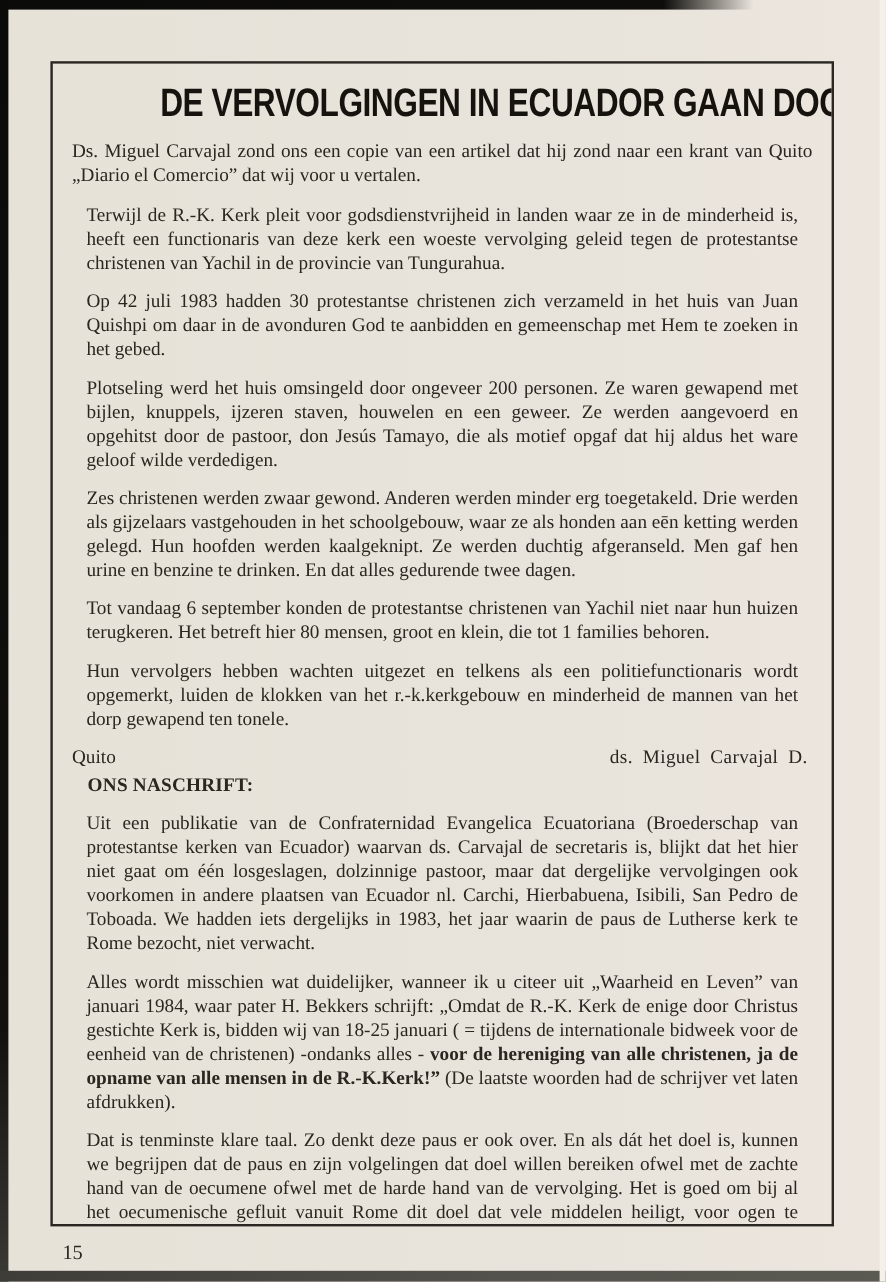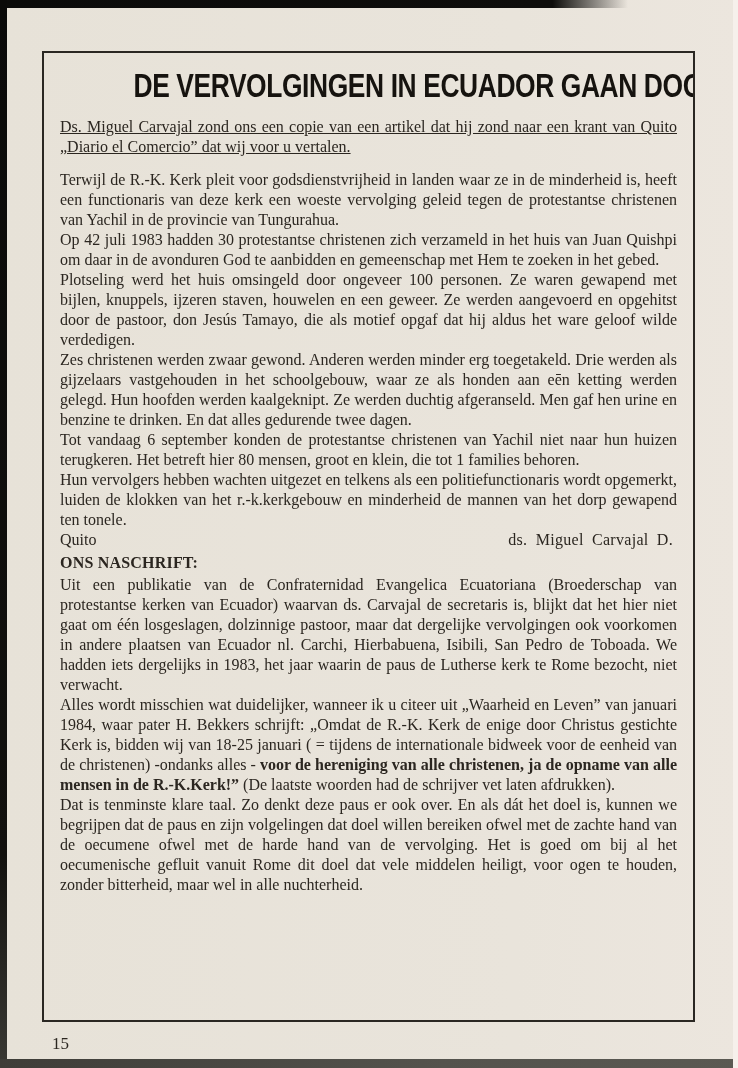--- a/index.html
+++ b/index.html
@@ -30,25 +30,25 @@
     font-family:"Liberation Sans", sans-serif;
     font-weight:bold;
     font-size:33px;
     letter-spacing:-0.5px;
     white-space:nowrap;
     transform:scaleX(0.80);
     transform-origin:center;
     color:#16130f;
   }
   .bodytext{font-size:16px;line-height:20px;text-align:justify;}
-  .intro{margin:0 0 13px 0;text-decoration:underline;}
-  .para{margin:0;}
+  .intro{margin:0 0 13px 0;}
+  .para{margin:12px;}
   .sig-row{display:flex;justify-content:space-between;align-items:flex-start;padding-right:4px;}
   .sig-author{word-spacing:4px;letter-spacing:0.3px;}
-  .naschrift-heading{margin:3px 0 2px 0;font-weight:bold;letter-spacing:0.2px;}
+  .naschrift-heading{margin:3px 0 2px 13px;font-weight:bold;letter-spacing:0.2px;}
   .bold-seg{font-weight:bold;}
   .page-number{position:absolute;left:52px;top:1034px;font-size:17px;color:#2b2620;}
 </style>
 </head>
 <body>
 
 <div class="scan">
 
   <div class="edge edge-top"></div>
   <div class="edge edge-left"></div>
@@ -59,21 +59,21 @@
 
     <div class="title-wrap">
       <span class="title-inner">DE VERVOLGINGEN IN ECUADOR GAAN DOOR</span>
     </div>
 
     <p class="bodytext intro">Ds. Miguel Carvajal zond ons een copie van een artikel dat hij zond naar een krant van Quito „Diario el Comercio” dat wij voor u vertalen.</p>
 
     <div class="bodytext">
       <p class="para">Terwijl de R.-K. Kerk pleit voor godsdienstvrijheid in landen waar ze in de minderheid is, heeft een functionaris van deze kerk een woeste vervolging geleid tegen de protestantse christenen van Yachil in de provincie van Tungurahua.</p>
       <p class="para">Op 42 juli 1983 hadden 30 protestantse christenen zich verzameld in het huis van Juan Quishpi om daar in de avonduren God te aanbidden en gemeenschap met Hem te zoeken in het gebed.</p>
-      <p class="para">Plotseling werd het huis omsingeld door ongeveer 100 personen. Ze waren gewapend met bijlen, knuppels, ijzeren staven, houwelen en een geweer. Ze werden aangevoerd en opgehitst door de pastoor, don Jesús Tamayo, die als motief opgaf dat hij aldus het ware geloof wilde verdedigen.</p>
+      <p class="para">Plotseling werd het huis omsingeld door ongeveer 200 personen. Ze waren gewapend met bijlen, knuppels, ijzeren staven, houwelen en een geweer. Ze werden aangevoerd en opgehitst door de pastoor, don Jesús Tamayo, die als motief opgaf dat hij aldus het ware geloof wilde verdedigen.</p>
       <p class="para">Zes christenen werden zwaar gewond. Anderen werden minder erg toegetakeld. Drie werden als gijzelaars vastgehouden in het schoolgebouw, waar ze als honden aan eēn ketting werden gelegd. Hun hoofden werden kaalgeknipt. Ze werden duchtig afgeranseld. Men gaf hen urine en benzine te drinken. En dat alles gedurende twee dagen.</p>
       <p class="para">Tot vandaag 6 september konden de protestantse christenen van Yachil niet naar hun huizen terugkeren. Het betreft hier 80 mensen, groot en klein, die tot 1 families behoren.</p>
       <p class="para">Hun vervolgers hebben wachten uitgezet en telkens als een politiefunctionaris wordt opgemerkt, luiden de klokken van het r.-k.kerkgebouw en minderheid de mannen van het dorp gewapend ten tonele.</p>
 
       <div class="sig-row">
         <span>Quito</span>
         <span class="sig-author">ds. Miguel Carvajal D.</span>
       </div>
 
       <p class="para naschrift-heading">ONS NASCHRIFT:</p>

